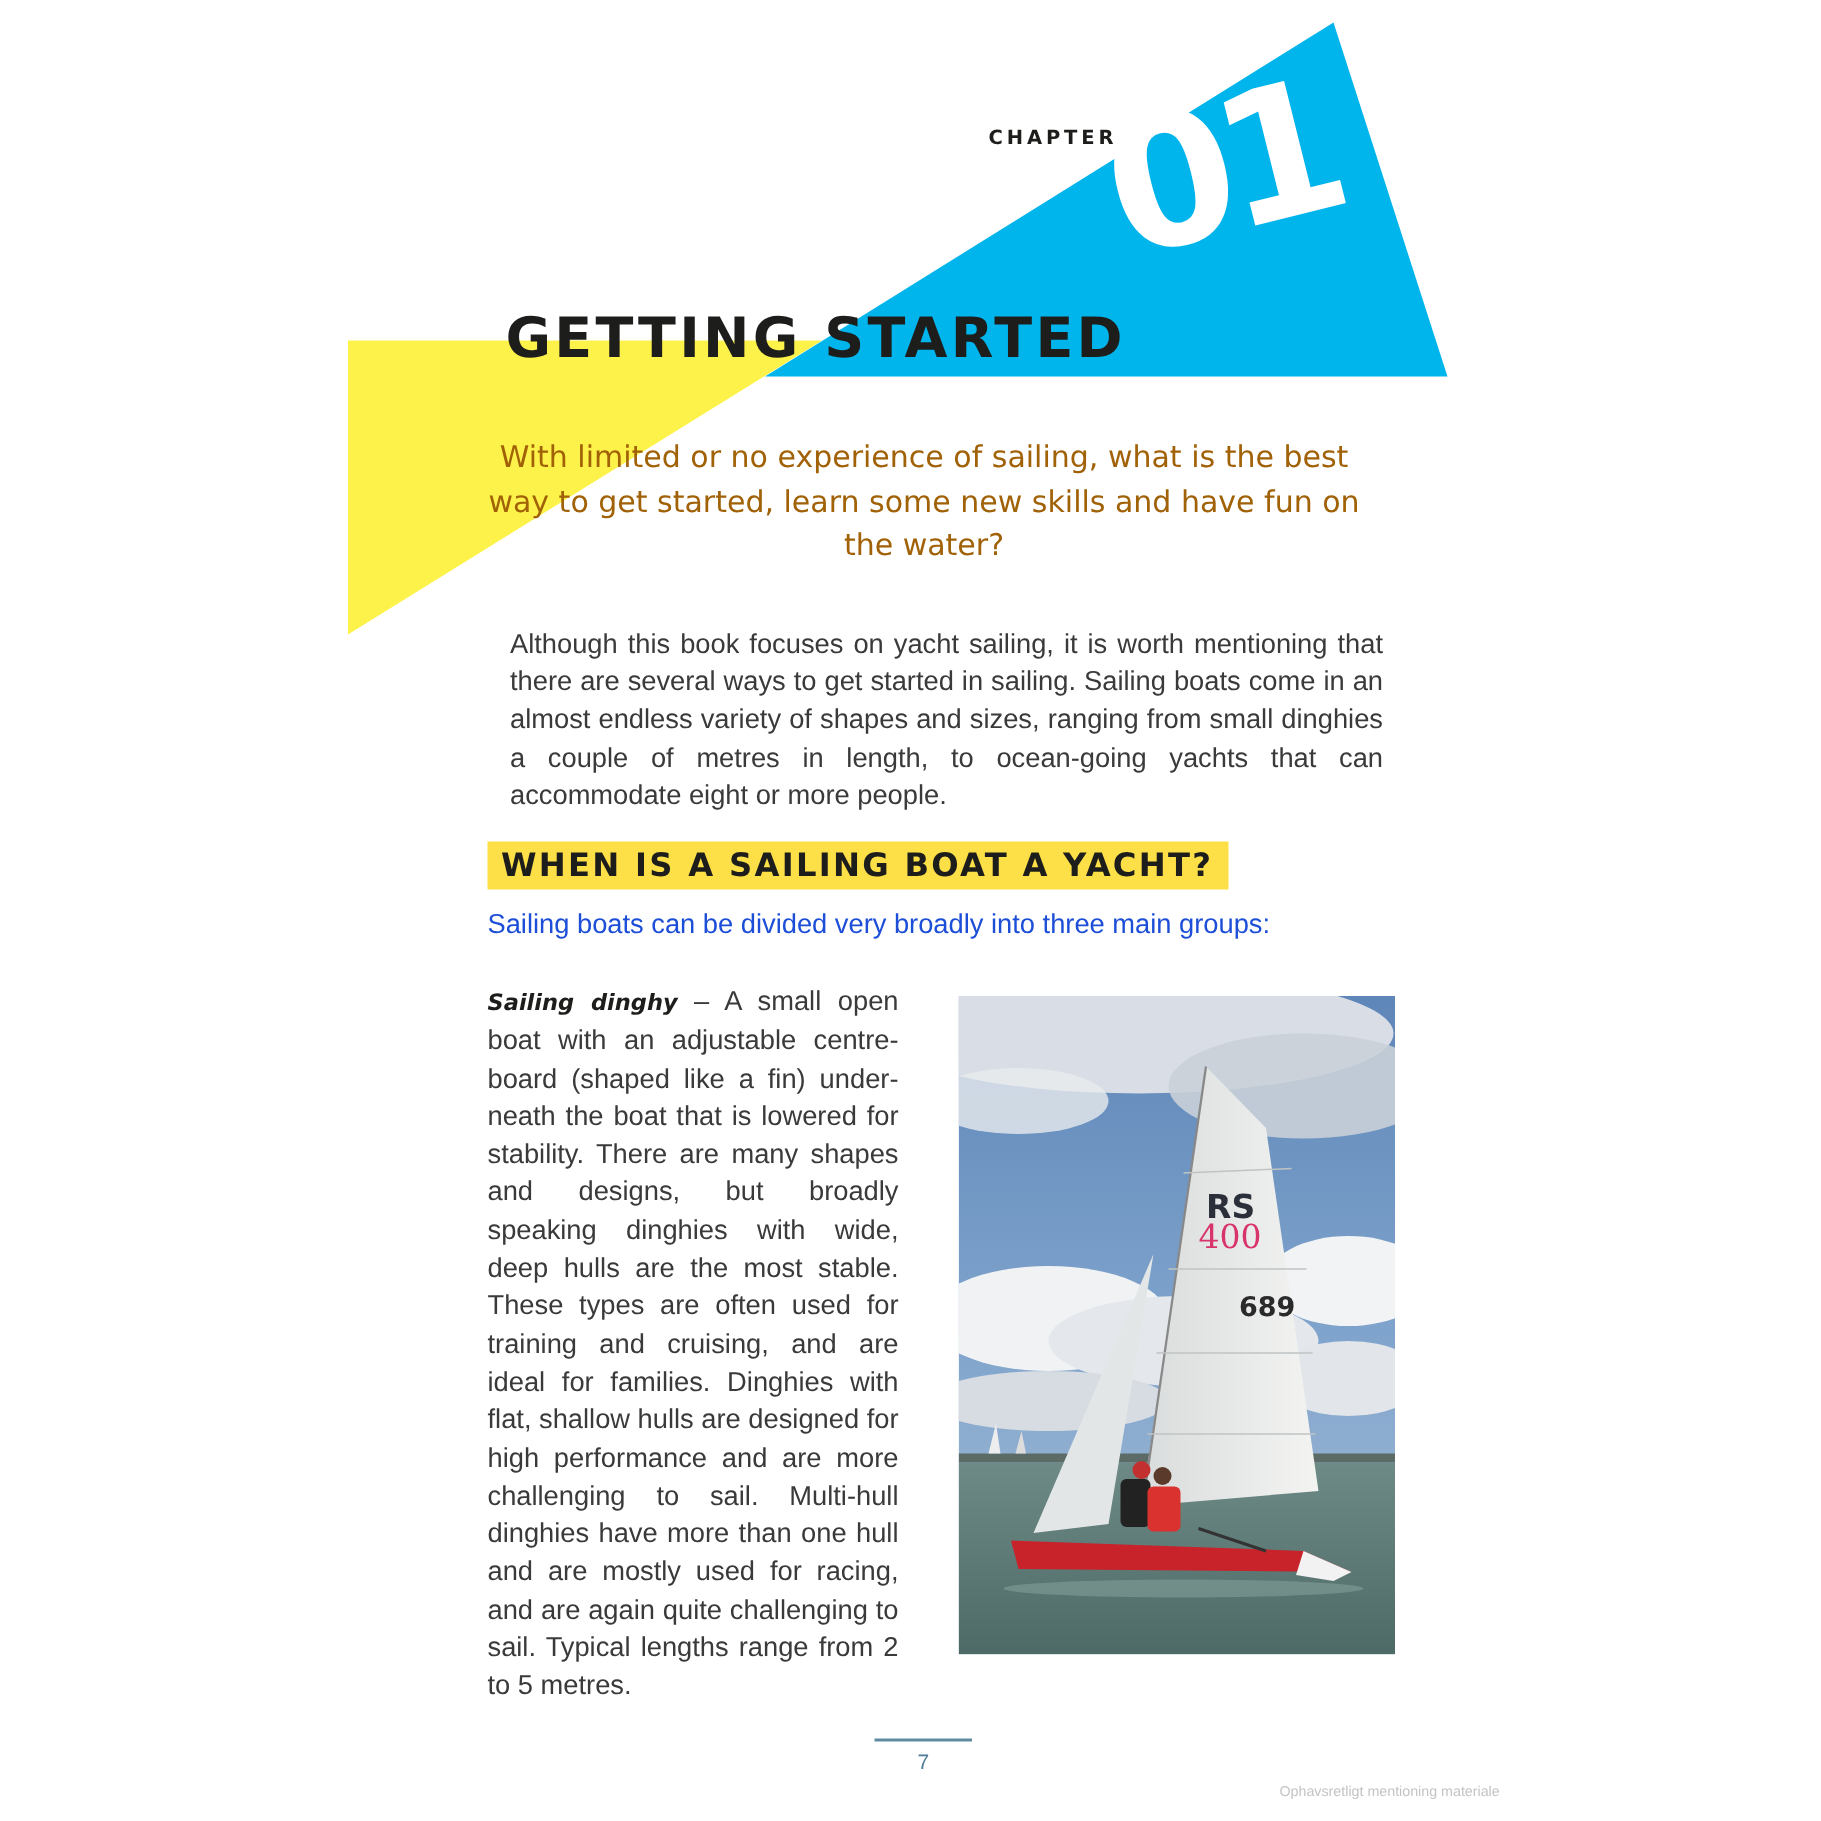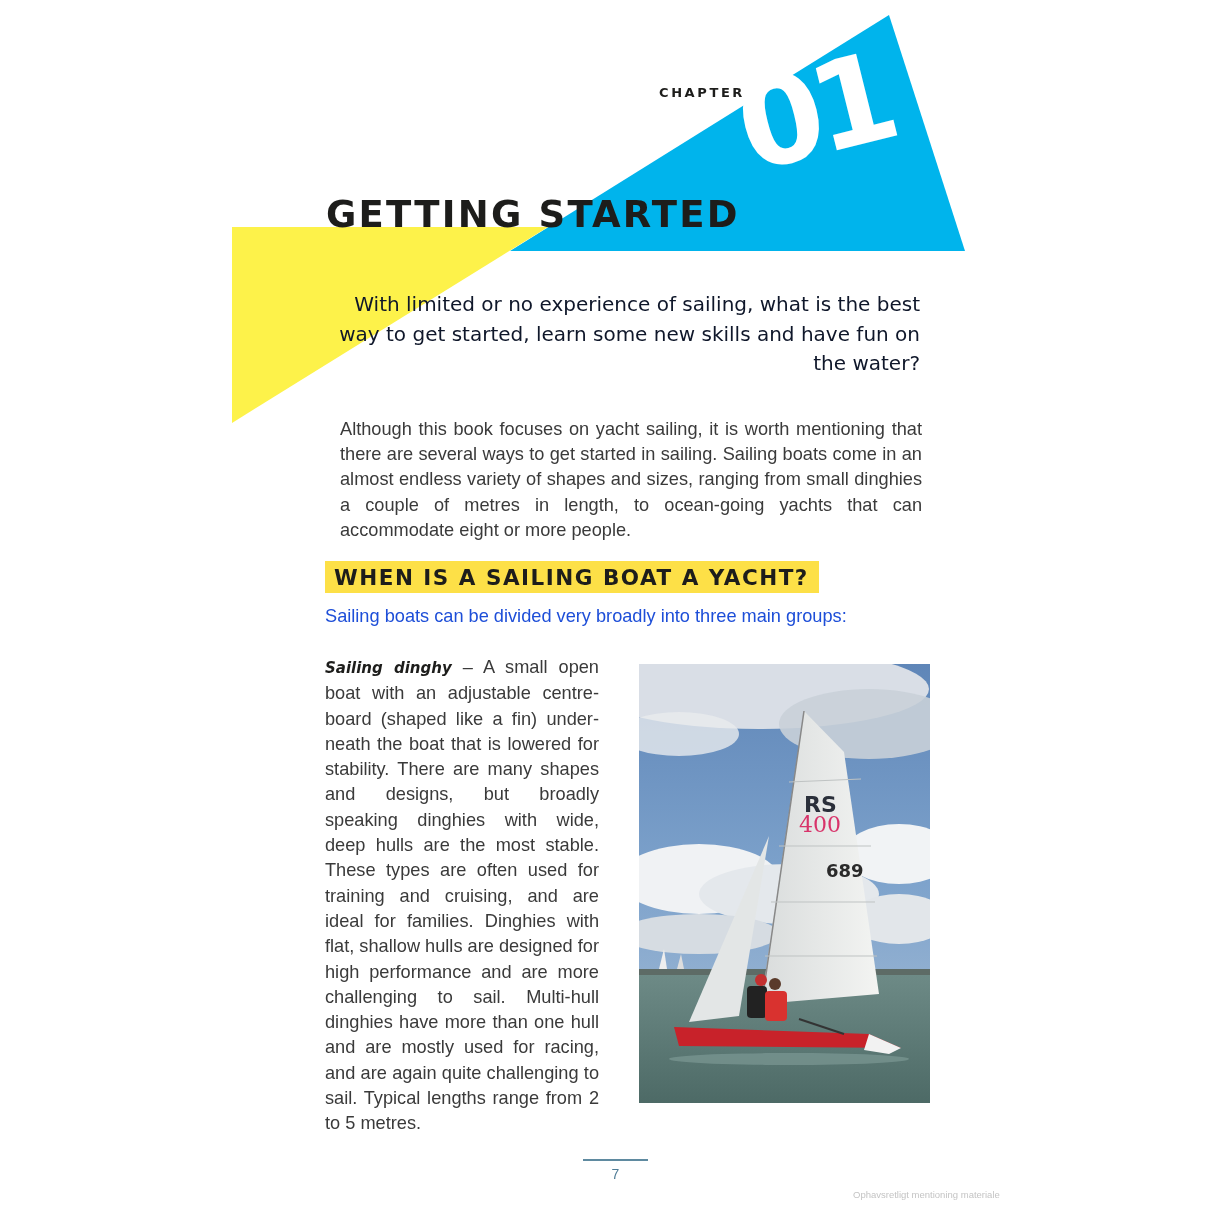--- a/index.html
+++ b/index.html
@@ -2,21 +2,21 @@
 <html><head>
 <meta charset="utf-8">
 <style>
   html, body { margin:0; padding:0; background:#ffffff; }
   body { width:1214px; height:1214px; position:relative; overflow:hidden; font-family:"DejaVu Sans", sans-serif; color:#222; }
   .abs { position:absolute; }
   #shapes { position:absolute; left:0; top:0; width:1214px; height:1214px; }
   .chapter-label { left:659px; top:85px; font-family:"DejaVu Sans", sans-serif; font-weight:bold; font-size:13px; letter-spacing:2.6px; color:#1d1d1b; }
   .chapter-num { left:738px; top:52px; font-family:"DejaVu Sans", sans-serif; font-weight:bold; font-size:122px; letter-spacing:-10px; color:#ffffff; transform:rotate(-14deg); transform-origin:50% 50%; line-height:1; }
   .page-title { left:325px; top:192px; font-family:"DejaVu Sans", sans-serif; font-weight:bold; font-size:37px; letter-spacing:2.2px; color:#1d1d1b; line-height:44px; white-space:nowrap; }
-  .intro { left:338px; top:290px; width:582px; font-family:"DejaVu Sans", sans-serif; font-size:20px; line-height:29.5px; color:#0f172a; font-weight:500; text-align:right; }
+  .intro { left:325px; top:290px; width:582px; font-family:"DejaVu Sans", sans-serif; font-size:20px; line-height:29.5px; color:#a16207; font-weight:500; text-align:center; }
   .para { left:325px; top:402px; width:582px; font-family:"Liberation Sans", sans-serif; font-size:18.2px; line-height:25.2px; color:#3a3a3a; text-align:justify; }
   .section-heading { left:325px; top:561px; height:32px; padding:0 10px 0 9px; background:#fde047; font-family:"DejaVu Sans", sans-serif; font-weight:bold; font-size:21.5px; letter-spacing:1.5px; line-height:33px; color:#1d1d1b; white-space:nowrap; }
   .section-lead { left:325px; top:604px; font-family:"Liberation Sans", sans-serif; font-size:18.2px; line-height:25px; color:#1d4ed8; white-space:nowrap; }
   .dinghy { left:325px; top:655px; width:274px; font-family:"Liberation Sans", sans-serif; font-size:18.2px; line-height:25.3px; color:#3a3a3a; text-align:justify; hyphens:manual; }
   .dinghy b { color:#1d1d1b; font-family:"DejaVu Sans", sans-serif; font-size:15px;font-style:italic; }
   .photo { left:615px; top:664px; width:291px; height:439px; overflow:hidden;margin-left:24px; }
   .page-rule { left:583px; top:1159px; width:65px; height:2px; background:#5f8aa0; }
   .page-number { left:583px; top:1166px; width:65px; text-align:center; font-family:"Liberation Sans", sans-serif; font-size:14px; color:#4f7c96; }
   .watermark { left:853px; top:1189px; font-family:"Liberation Sans", sans-serif; font-size:9.5px; color:#c4c4c4; white-space:nowrap; }
 </style>
@@ -24,21 +24,21 @@
 <body>
 
 <svg id="shapes" viewBox="0 0 1214 1214" xmlns="http://www.w3.org/2000/svg">
   <polygon points="889,15 965,251 510,251" fill="#00b4ec"></polygon>
   <polygon points="232,227 548,227 232,423" fill="#fdf24a"></polygon>
 </svg>
 
 <div class="abs chapter-label">CHAPTER</div>
 <div class="abs chapter-num">01</div>
 
-<h1 class="abs page-title" style="margin:1px">GETTING STARTED</h1>
+<h1 class="abs page-title" style="margin:12px">GETTING STARTED</h1>
 
 <p class="abs intro" style="margin:0">With limited or no experience of sailing, what is the best way to get started, learn some new skills and have fun on the water?</p>
 
 <p class="abs para" style="margin:15px">Although this book focuses on yacht sailing, it is worth mentioning that there are several ways to get started in sailing. Sailing boats come in an almost endless variety of shapes and sizes, ranging from small dinghies a couple of metres in length, to ocean-going yachts that can accommodate eight or more people.</p>
 
 <h2 class="abs section-heading" style="margin:0">WHEN IS A SAILING BOAT A YACHT?</h2>
 
 <p class="abs section-lead" style="margin:0">Sailing boats can be divided very broadly into three main groups:</p>
 
 <p class="abs dinghy" style="margin:0"><b>Sailing dinghy</b><span> – A small open boat with an adjustable centre-board (shaped like a fin) under-neath the boat that is lowered for stability. There are many shapes and designs, but broadly speaking dinghies with wide, deep hulls are the most stable. These types are often used for training and cruising, and are ideal for families. Dinghies with flat, shallow hulls are designed for high performance and are more challenging to sail. Multi-hull dinghies have more than one hull and are mostly used for racing, and are again quite challenging to sail. Typical lengths range from 2 to 5 metres.</span></p>

